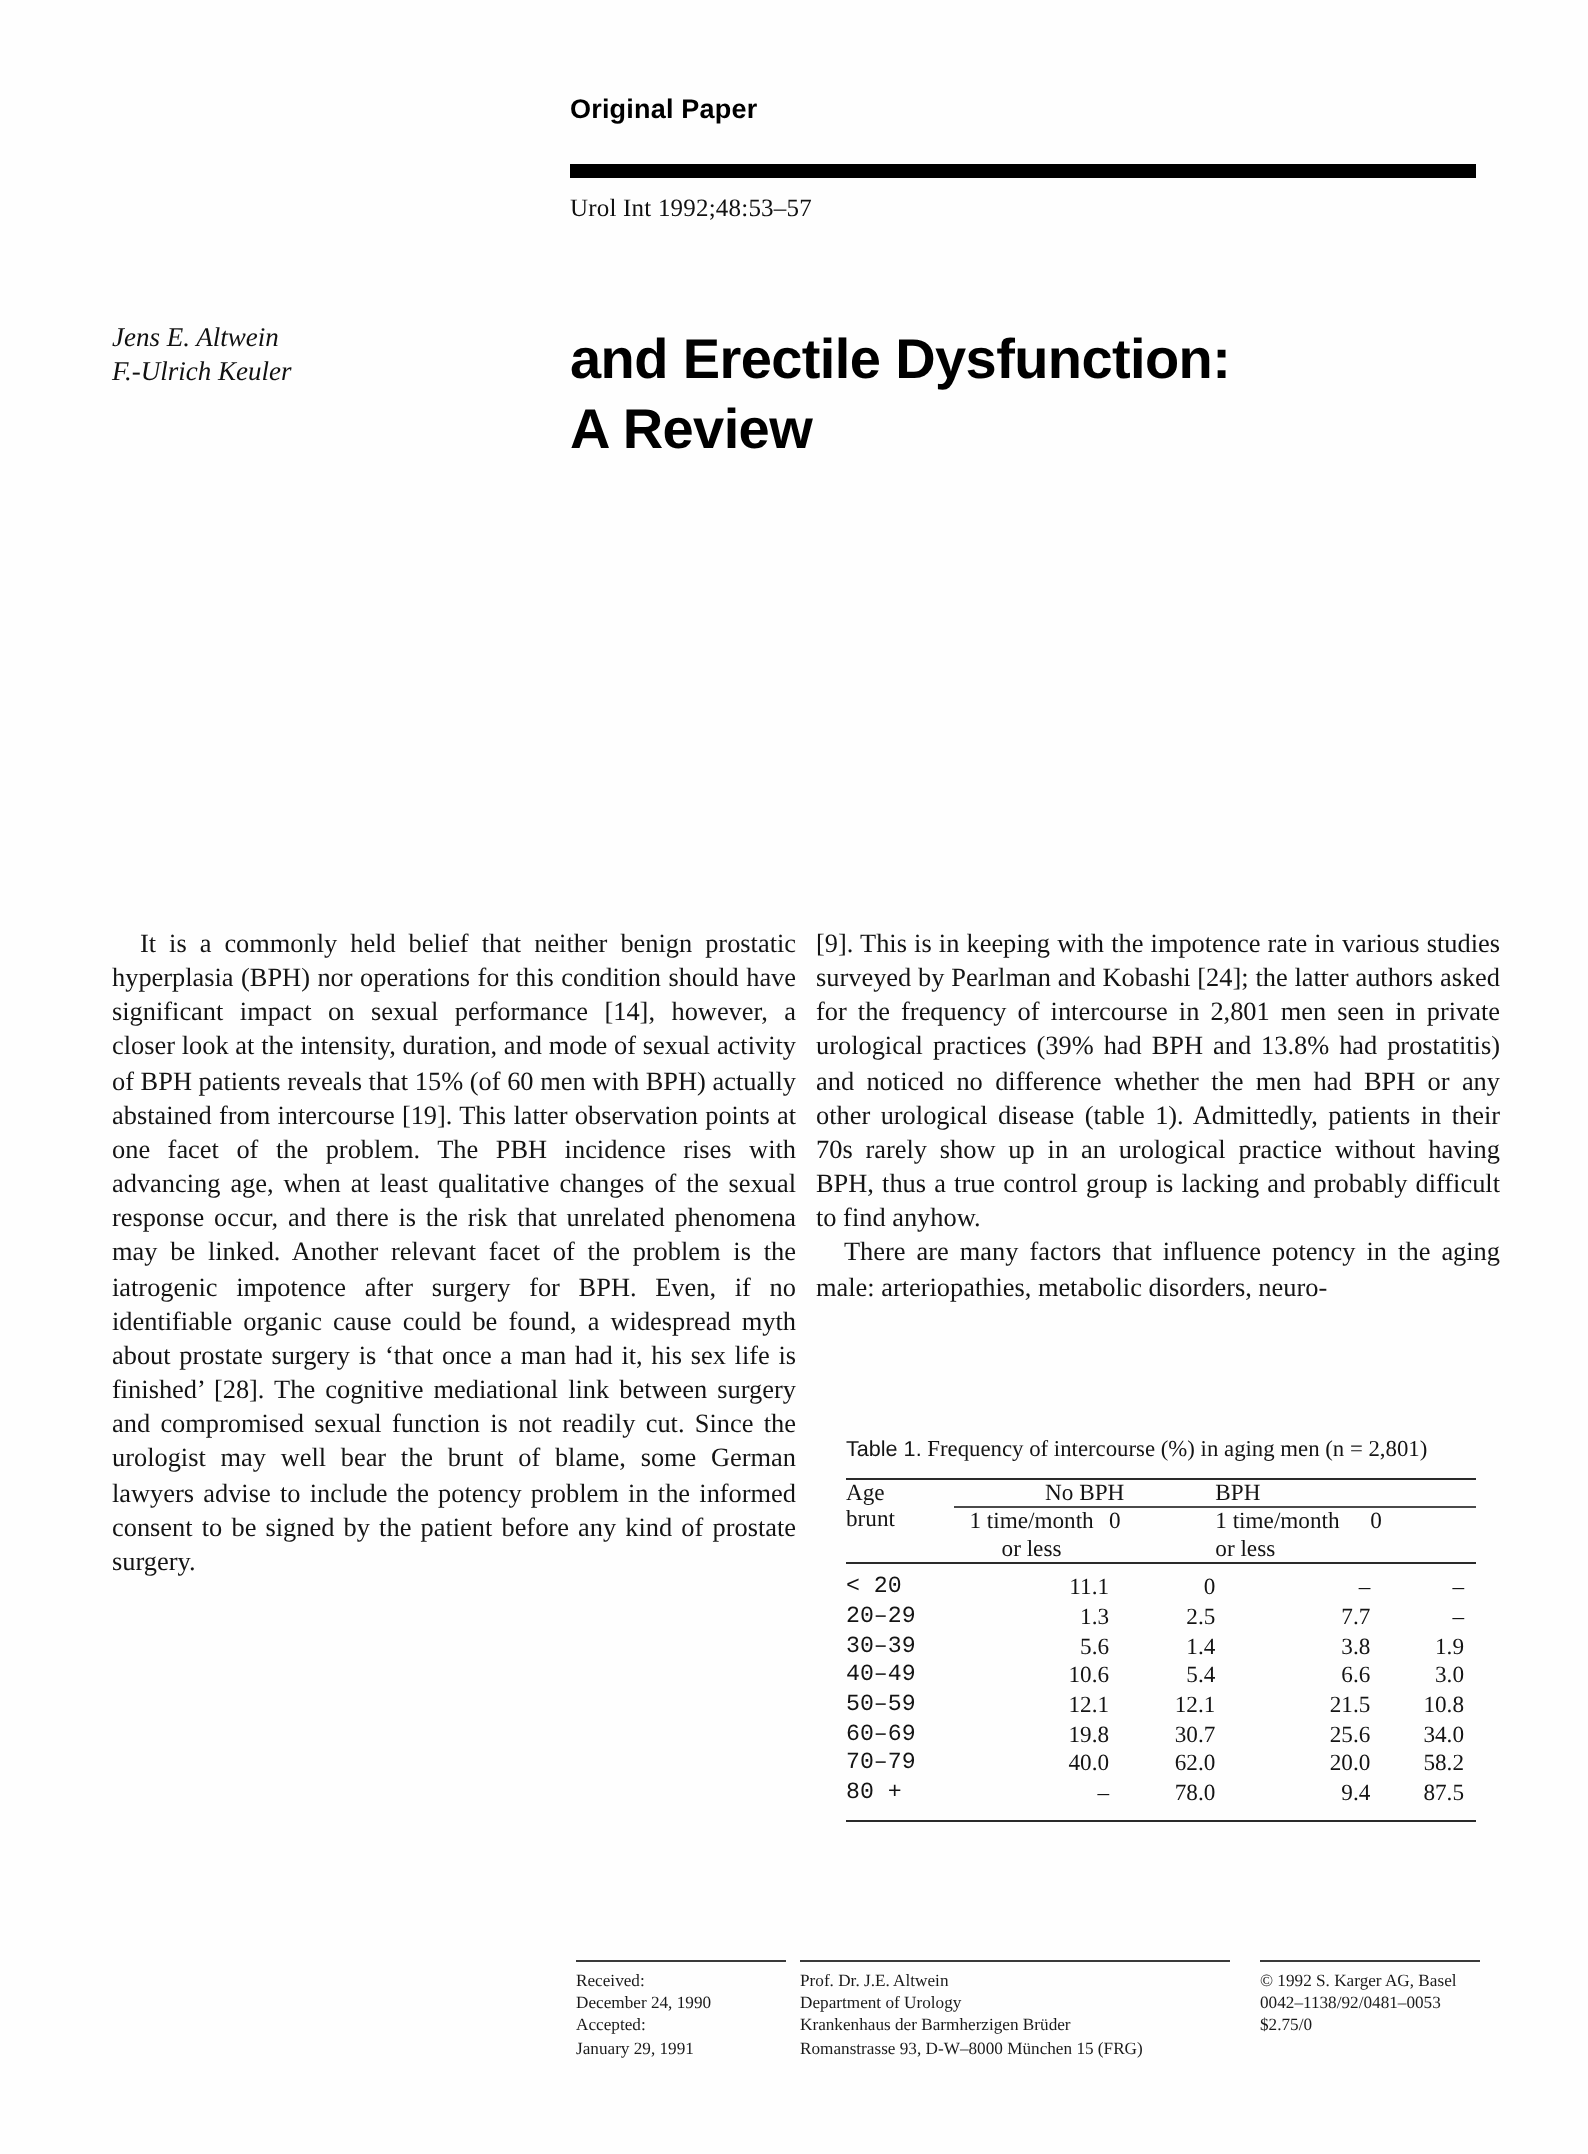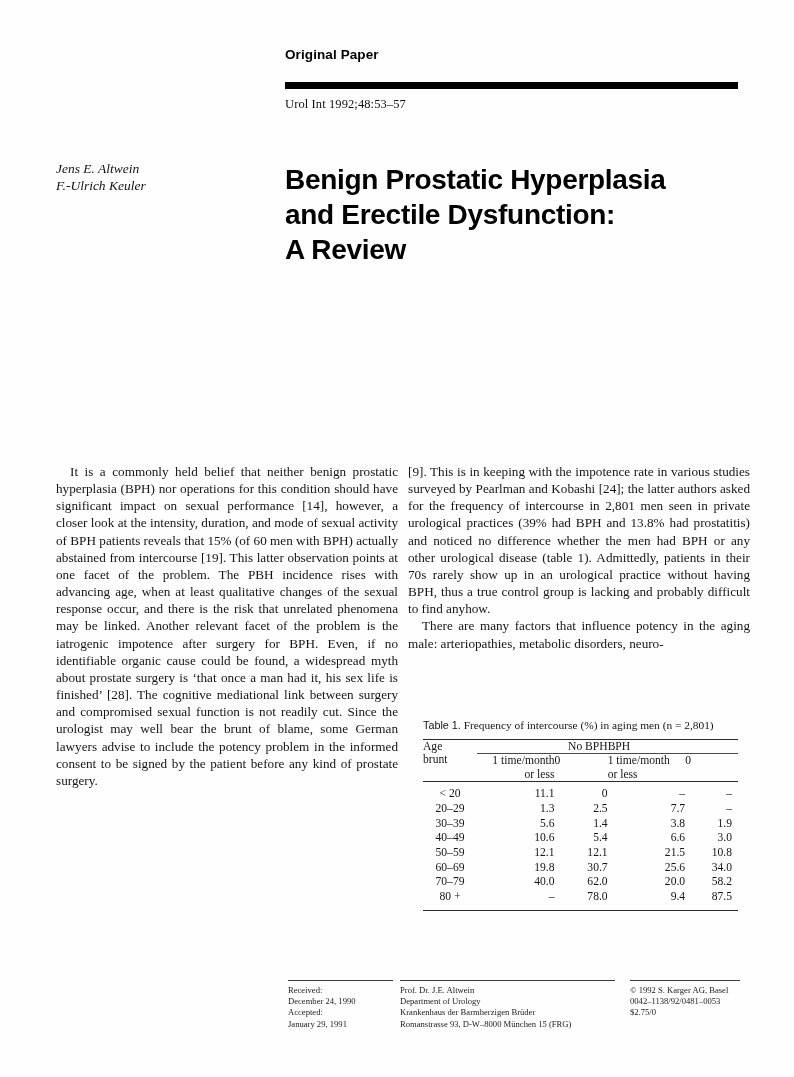--- a/index.html
+++ b/index.html
@@ -146,31 +146,31 @@
   table.freq th, table.freq td {
     padding: 0;
     font-weight: normal;
     vertical-align: top;
   }
   .hrule-top    { border-top: 1.1px solid #2a2a2a; }
   .hrule-bottom { border-bottom: 1.1px solid #2a2a2a; }
   .grp-rule     { border-bottom: 0.9px solid #4a4a4a; }
 
   .th-age   { width: 62px; text-align: left; }
-  .th-c1    { width: 84px; text-align: right; }
+  .th-c1    { width: 84px; text-align: center; }
   .th-c2    { width: 62px; text-align: left; }
   .th-c3    { width: 84px; text-align: left; }
   .th-c4    { width: 60px; text-align: left; }
 
   .grp-label { padding-top: 5px; padding-bottom: 3px; }
   .sub-label { padding-top: 5px; padding-bottom: 4px; line-height: 13.6px; }
 
   td.num { text-align: right; padding-right: 22px; line-height: 14.7px; }
   td.num.last { padding-right: 6px; }
-  td.agecell { text-align: center; line-height: 14.7px; }
+  td.agecell { text-align: left; line-height: 14.7px; font-family: Liberation Mono, monospace; }
   tr.firstdata td { padding-top: 5px; }
   tr.lastdata  td { padding-bottom: 5px; }
 
   
   .footer {
     position: absolute;
     top: 980px;
     font-family: "Liberation Serif", serif;
     font-size: 8.6px;
     line-height: 11.2px;
@@ -192,21 +192,20 @@
   <div class="kicker">Original Paper</div>
   <div class="rule-thick"></div>
   <div class="journal-ref">Urol Int 1992;48:53–57</div>
 
   <div class="authors">
     <div>Jens E. Altwein</div>
     <div>F.-Ulrich Keuler</div>
   </div>
 
   <div class="title">
-    <div>Benign Prostatic Hyperplasia</div>
     <div>and Erectile Dysfunction:</div>
     <div>A Review</div>
   </div>
 
   <div class="col col-left">
     <p>It is a commonly held belief that neither benign prostatic hyperplasia (BPH) nor operations for this condition should have significant impact on sexual performance [14], however, a closer look at the intensity, duration, and mode of sexual activity of BPH patients reveals that 15% (of 60 men with BPH) actually abstained from intercourse [19]. This latter observation points at one facet of the problem. The PBH incidence rises with advancing age, when at least qualitative changes of the sexual response occur, and there is the risk that unrelated phenomena may be linked. Another relevant facet of the problem is the iatrogenic impotence after surgery for BPH. Even, if no identifiable organic cause could be found, a widespread myth about prostate surgery is ‘that once a man had it, his sex life is finished’ [28]. The cognitive mediational link between surgery and compromised sexual function is not readily cut. Since the urologist may well bear the brunt of blame, some German lawyers advise to include the potency problem in the informed consent to be signed by the patient before any kind of prostate surgery.</p>
     <div class="gap-before-head"></div>
     <div class="gap-after-head"></div>
   </div>
 

